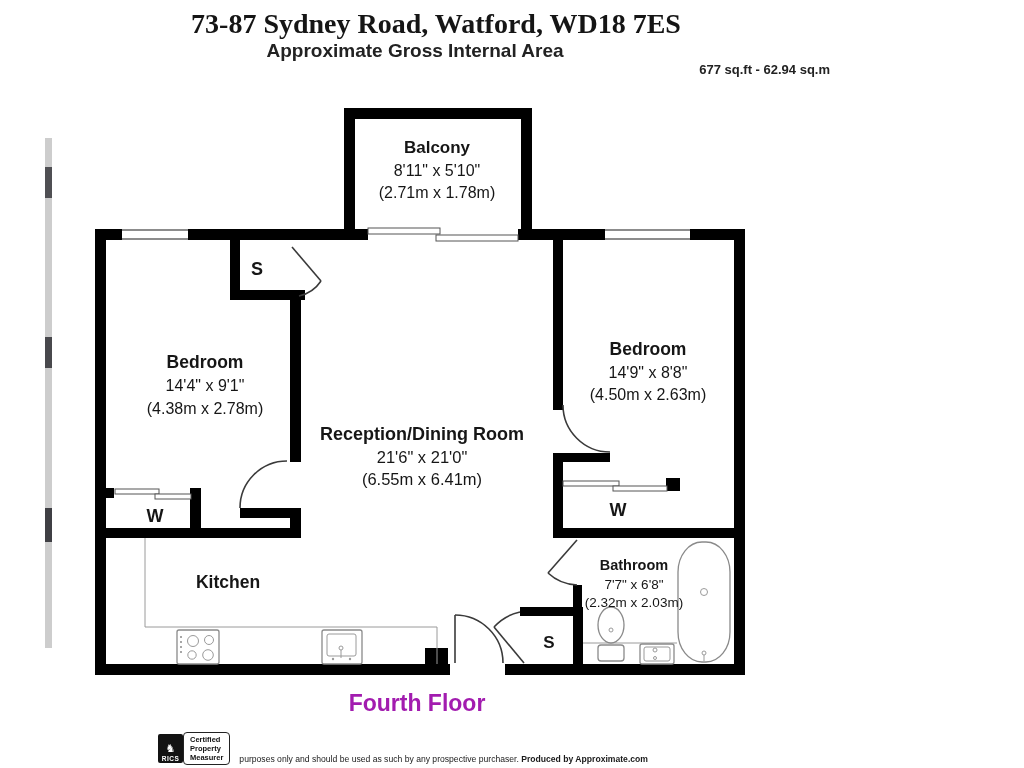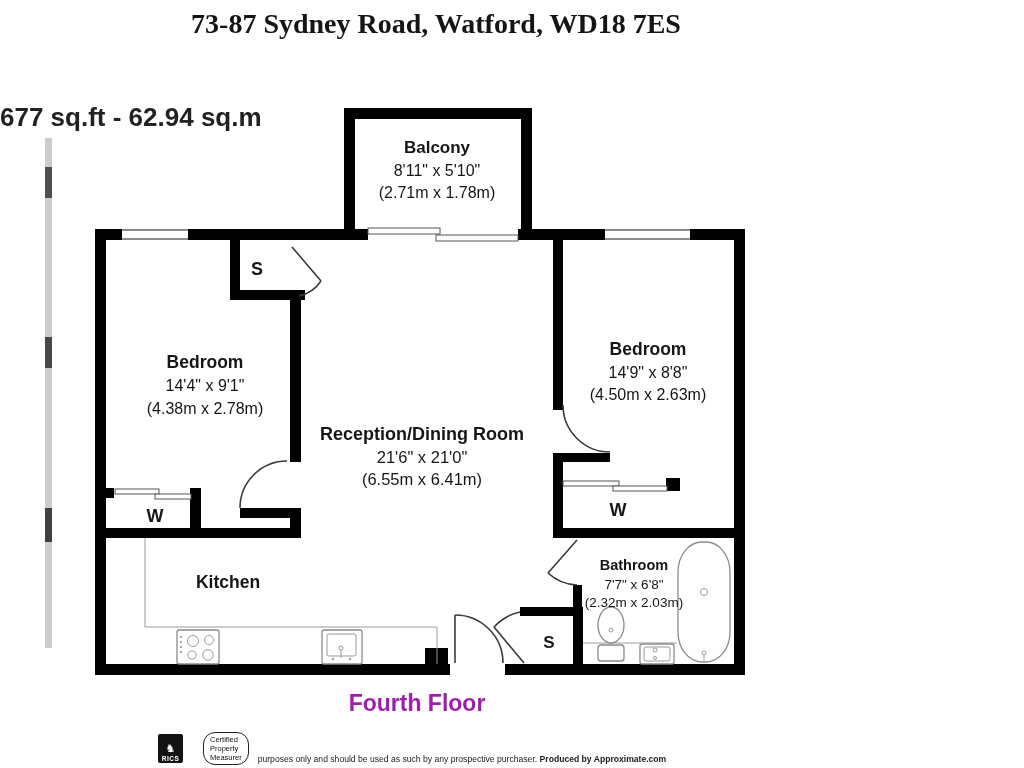--- a/index.html
+++ b/index.html
@@ -3,21 +3,21 @@
 <meta charset="utf-8">
 <style>
   html,body{margin:0;padding:0;background:#fff;}
   #screen{position:relative;width:844px;height:768px;background:#ffffff;overflow:hidden;
           font-family:"Liberation Sans",sans-serif;color:#111;}
   .abs{position:absolute;}
   
   .title{left:0;top:8px;width:872px;text-align:center;
          font-family:"Liberation Serif",serif;font-weight:bold;font-size:28px;color:#151515;}
   .sub1{left:0;top:40px;width:830px;text-align:center;font-weight:bold;font-size:19px;color:#222;}
-  .sub2{left:0;top:62px;width:830px;text-align:left;font-weight:bold;font-size:26px;color:#222;margin-top:40px;}
+  .sub2{left:0;top:62px;width:830px;text-align:right;font-weight:bold;font-size:13px;color:#222;}
   
   .floor{left:0;top:690px;width:834px;text-align:center;font-weight:bold;font-size:23px;color:#a21caf;}
   
   .edgeL{left:45px;top:138px;width:7px;height:510px;background:var(--page-edge-left,#cdcdcd);}
   .edgeL .d1{position:absolute;left:0;top:29px;width:7px;height:31px;background:#4f4f53;}
   .edgeL .d2{position:absolute;left:0;top:199px;width:7px;height:31px;background:#48484c;}
   .edgeL .d3{position:absolute;left:0;top:370px;width:7px;height:34px;background:#3f3f44;}
   .edgeR{left:953px;top:95px;width:21px;height:627px;}
   .edgeR .s1{position:absolute;left:0;top:0;width:21px;height:345px;background:var(--page-edge-right,#b0aeb2);}
   .edgeR .s2{position:absolute;left:0;top:345px;width:21px;height:172px;background:#b4b2b6;}
@@ -32,30 +32,31 @@
   .fix{stroke:#8a8a8a;stroke-width:1.3;fill:#fff;}
   .fixthin{stroke:#9a9a9a;stroke-width:1;fill:none;}
   .lbl{font-family:"Liberation Sans",sans-serif;fill:#161616;}
   .b{font-weight:bold;}
   
   .footer{left:158px;top:729px;display:flex;align-items:flex-start;}
   .ricsbox{width:25px;height:29px;background:#131313;border-radius:2px;margin-top:5px;
            display:flex;flex-direction:column;align-items:center;justify-content:flex-end;}
   .ricsmark{color:#fff;font-size:11px;line-height:11px;}
   .ricslabel{color:#fff;font-size:6.5px;font-weight:bold;line-height:9px;letter-spacing:.5px;}
-  .certbox{border:1.5px solid #222;border-radius:12px;margin-left:20px;margin-top:3px;
-           padding:2px 6px;font-size:7.5px;font-weight:normal;line-height:1.2;white-space:pre-line;color:#111;}
+  .certbox{border:1.5px solid #222;border-radius:4px;margin-left:0;margin-top:3px;
+           padding:2px 6px;font-size:7.5px;font-weight:bold;line-height:1.2;white-space:pre-line;color:#111;}
   .disc{margin-left:9px;margin-top:3px;width:512px;font-size:8.6px;line-height:11px;color:#1a1a1a;}
 </style>
 </head>
 <body>
 
 <div id="screen">
 
   <div class="abs title">73-87 Sydney Road, Watford, WD18 7ES</div>
+  <div class="abs sub1">Approximate Gross Internal Area</div>
   <div class="abs sub2">677 sq.ft - 62.94 sq.m</div>
 
   <div class="abs edgeL">
     <div class="d1"></div>
     <div class="d2"></div>
     <div class="d3"></div>
   </div>
   <div class="abs edgeR">
     <div class="s1"></div>
     <div class="s2"></div>

